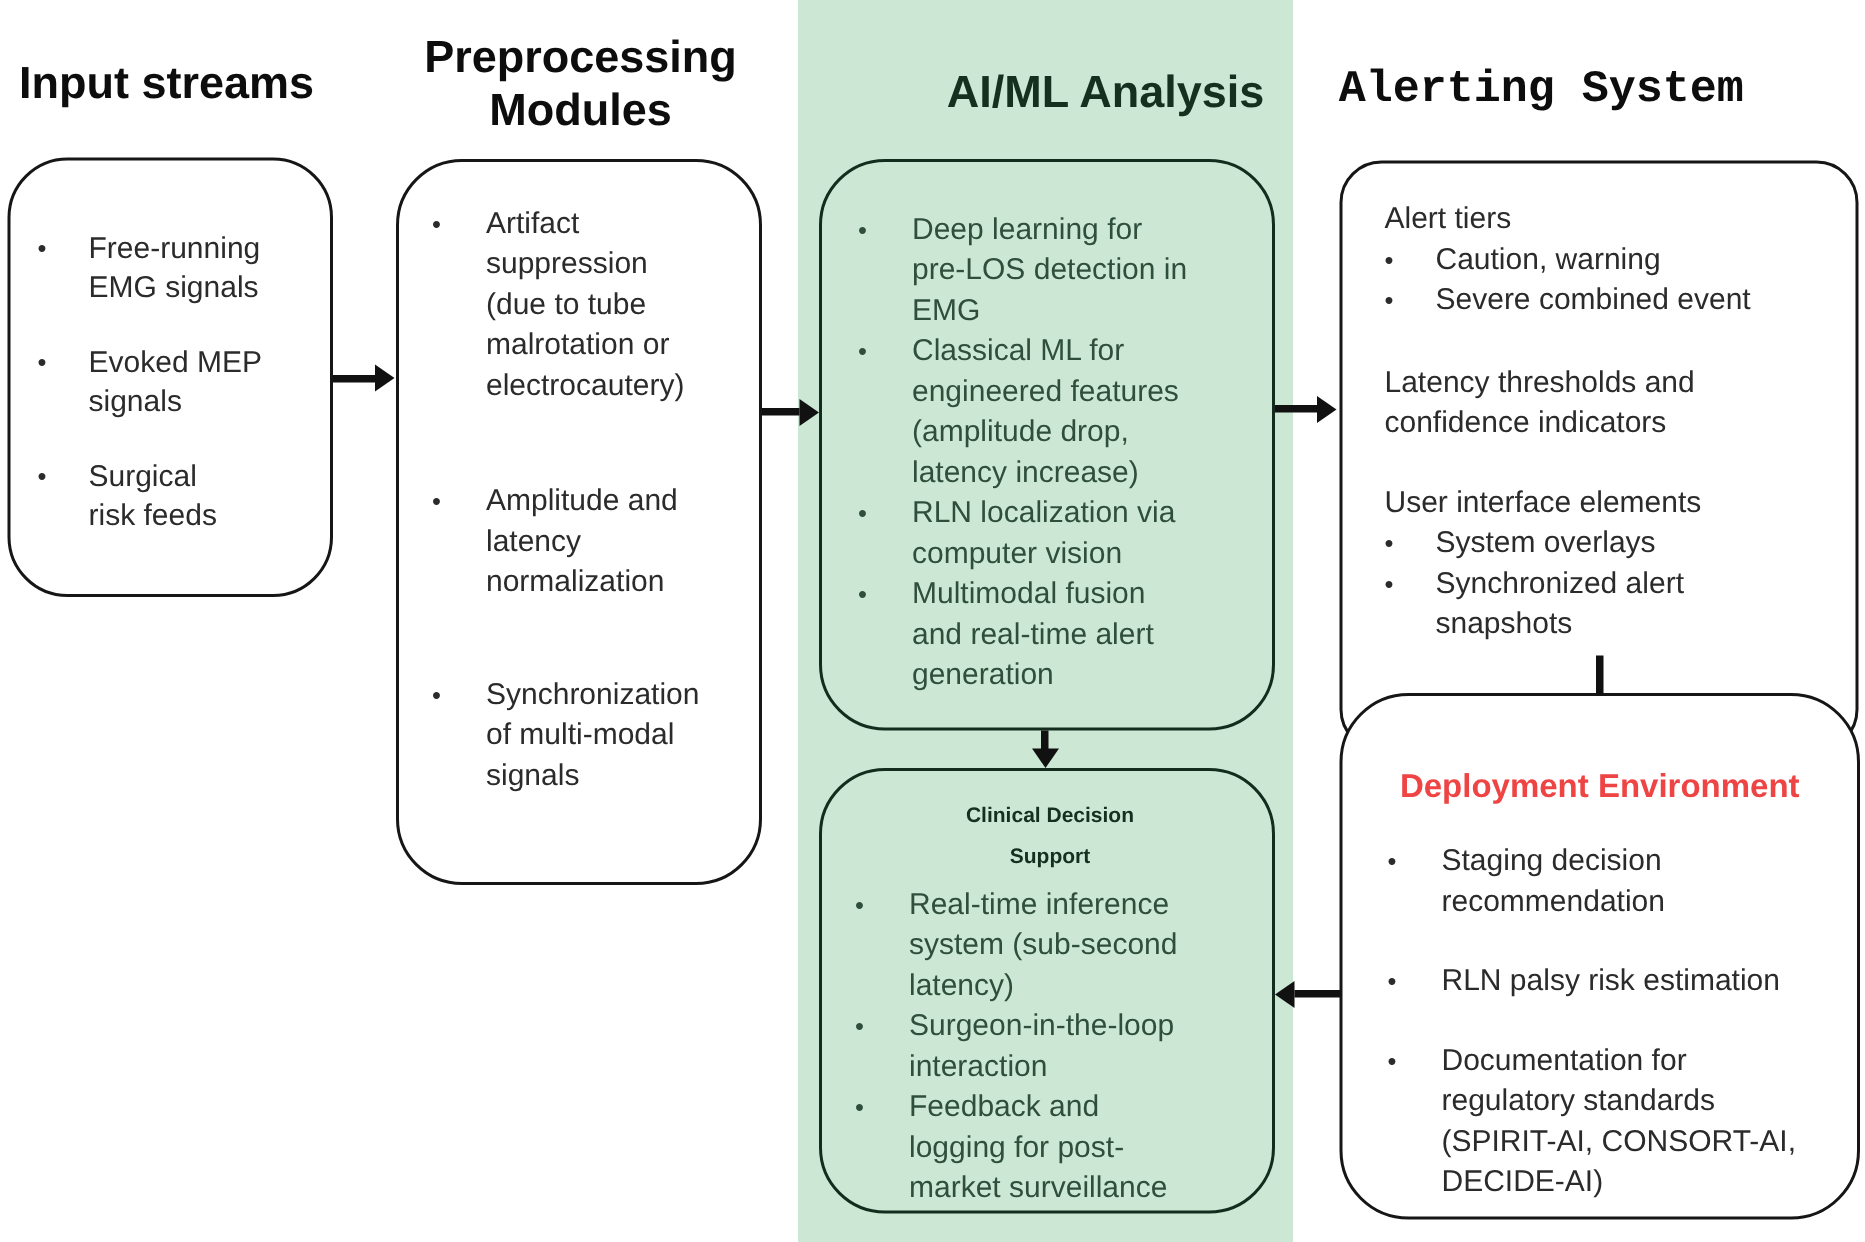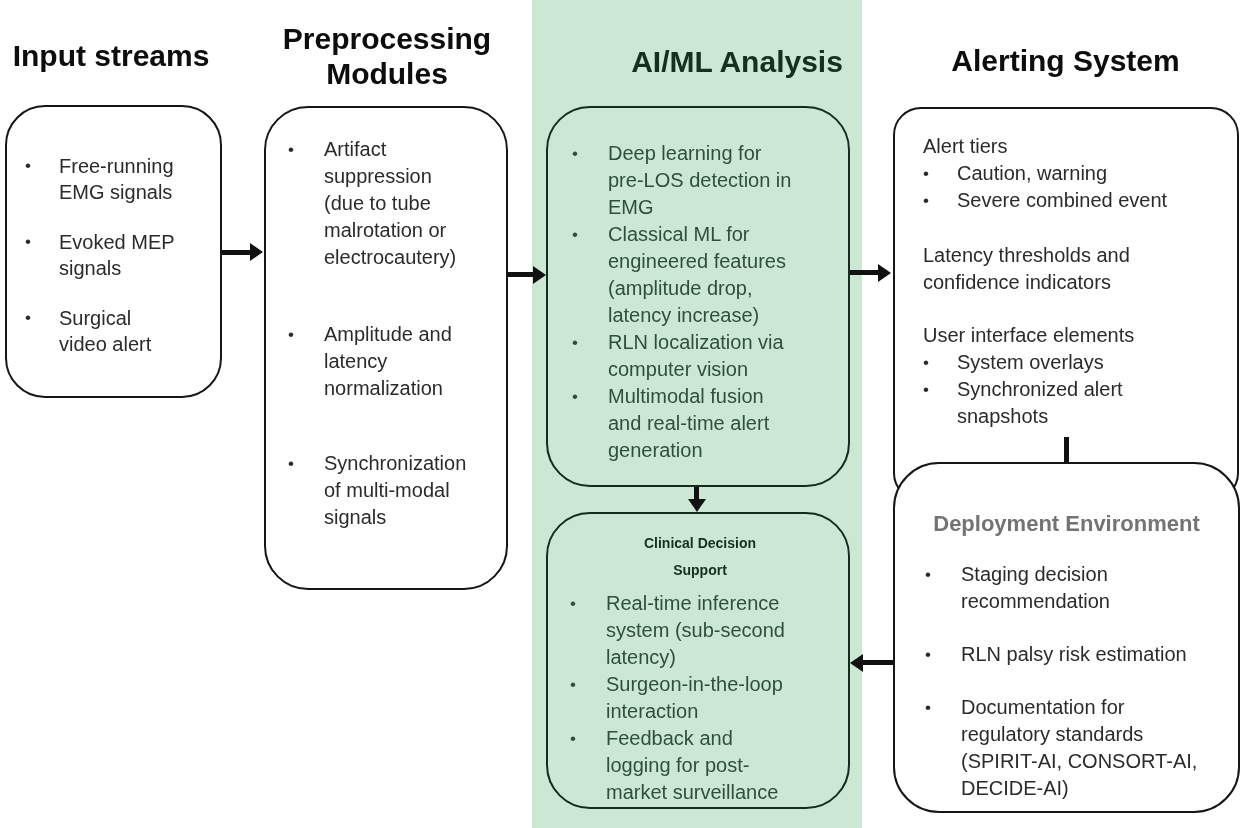--- a/index.html
+++ b/index.html
@@ -73,38 +73,38 @@
 <body>
 
 <div class="canvas">
 
   <div class="band"></div>
 
   <div class="col-title" style="left:0; top:38px; width:222px;">Input streams</div>
   <div class="col-title" style="left:264px; top:21px; width:246px;">Preprocessing
 Modules</div>
   <div class="col-title green" style="left:532px; top:44px; width:330px;padding-left:40px;">AI/ML Analysis</div>
-  <div class="col-title" style="left:892px; top:43px; width:347px;">Alerting System</div>
+  <div class="col-title" style="left:854px; top:43px; width:347px;font-family:Liberation Mono, monospace;">Alerting System</div>
 
   <div class="box" style="left:5px; top:105px; width:217px; height:293px; border-radius:40px;">
     <div class="box-content" style="padding:46px 6px 0 18px;">
       <div class="item" style="margin-bottom:24px;">
         <span class="dot narrow">•</span>
         <span class="txt">Free-running
 EMG signals</span>
       </div>
       <div class="item" style="margin-bottom:24px;">
         <span class="dot narrow">•</span>
         <span class="txt">Evoked MEP
 signals</span>
       </div>
       <div class="item">
         <span class="dot narrow">•</span>
         <span class="txt">Surgical
-video alert</span>
+risk feeds</span>
       </div>
     </div>
   </div>
 
   <div class="box" style="left:264px; top:106px; width:244px; height:484px;">
     <div class="box-content" style="padding:28px 6px 0 22px; line-height:27px;">
       <div class="item" style="margin-bottom:50px;">
         <span class="dot">•</span>
         <span class="txt">Artifact
 suppression
@@ -203,21 +203,21 @@
       <div class="item">
         <span class="dot narrow">•</span>
         <span class="txt">Synchronized alert
 snapshots</span>
       </div>
     </div>
   </div>
 
   <div class="box" style="left:893px; top:462px; width:347px; height:351px; border-radius:46px;">
     <div class="box-content" style="padding:46px 10px 0 30px; line-height:27px;">
-      <div class="box-title" style="font-size:22px; margin:0 20px 24px 0; color:#737373;">Deployment Environment</div>
+      <div class="box-title" style="font-size:22px; margin:0 20px 24px 0; color:#ef4444;">Deployment Environment</div>
       <div class="item" style="margin-bottom:26px;">
         <span class="dot">•</span>
         <span class="txt">Staging decision
 recommendation</span>
       </div>
       <div class="item" style="margin-bottom:26px;">
         <span class="dot">•</span>
         <span class="txt">RLN palsy risk estimation</span>
       </div>
       <div class="item">

